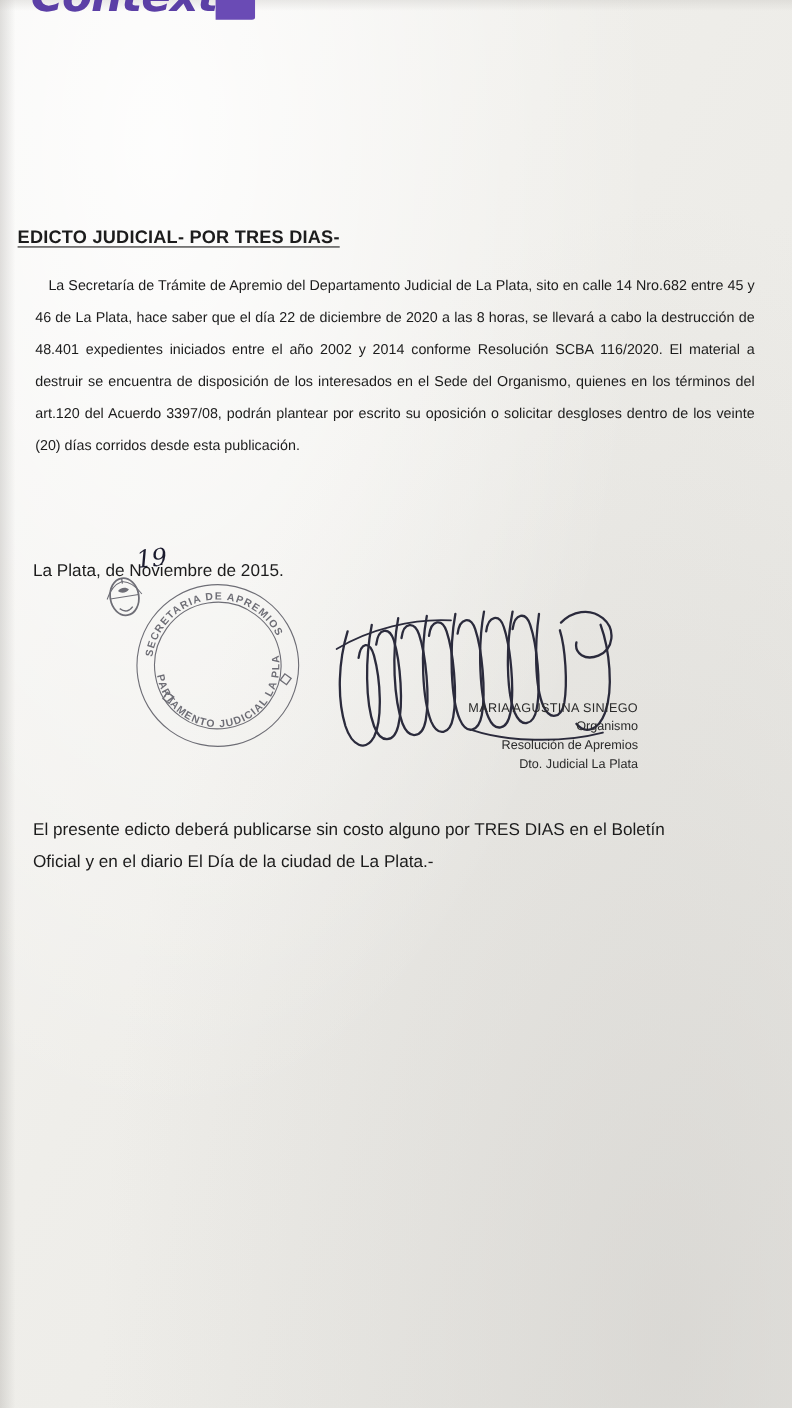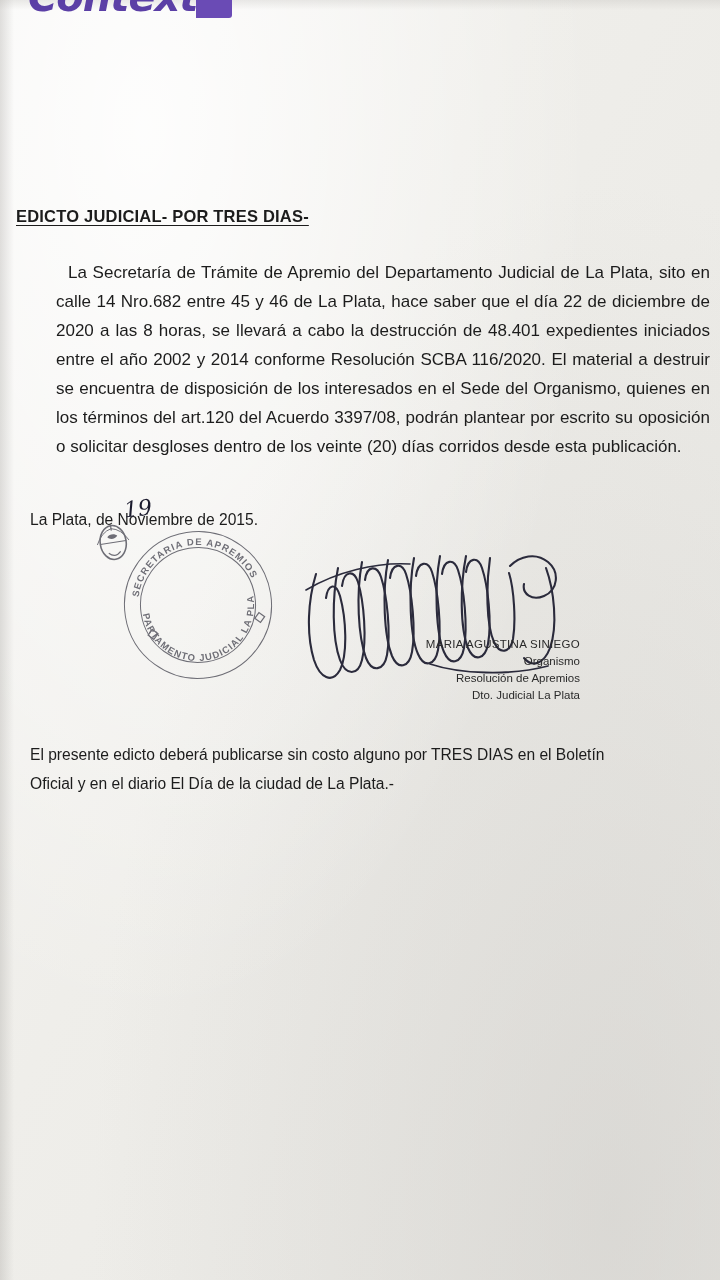--- a/index.html
+++ b/index.html
@@ -84,29 +84,28 @@
     width: 720px;
     text-align: left;
     font-size: 16.5px;
     font-weight: bold;
     letter-spacing: 0.2px;
     text-decoration: underline;
     text-underline-offset: 3px;
   }
   #body-text {
     position: absolute;
-    top: 258px;
+    top: 245px;
     left: 32px;
     width: 654px;
-    font-size: 17px;
+    font-size: 13px;
     line-height: 29px;
     text-align: justify;
     text-justify: inter-word;
     hyphens: none;
-    margin-left: 24px;
   }
   #body-text p {
     margin: 0;
     text-indent: 12px;
   }
 
   #date-line {
     position: absolute;
     top: 506px;
     left: 30px;

